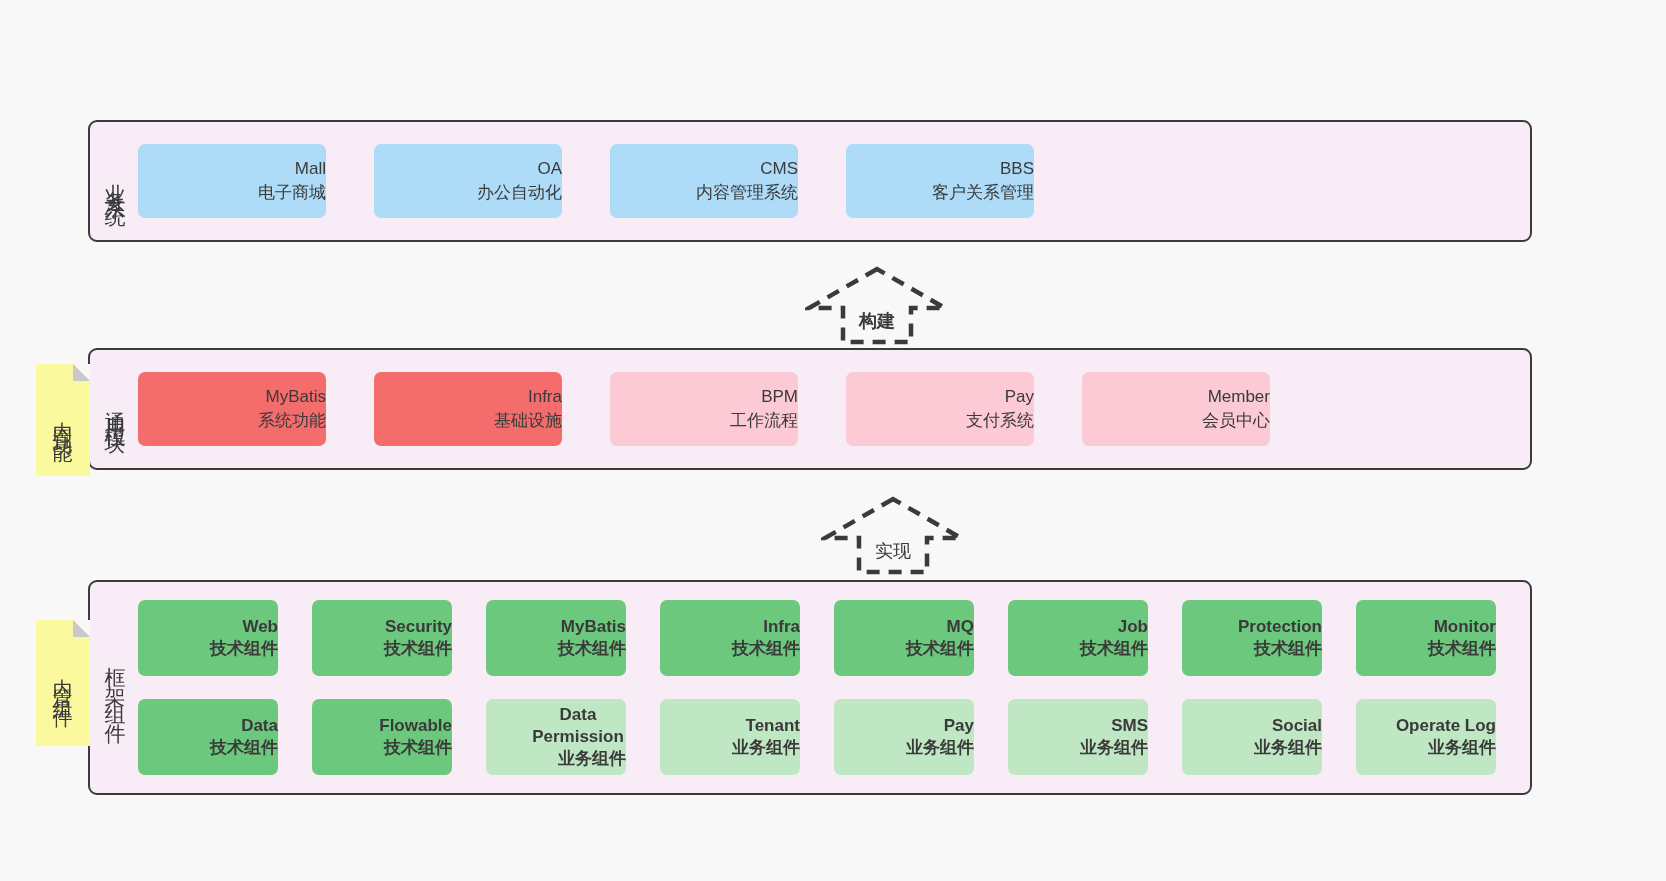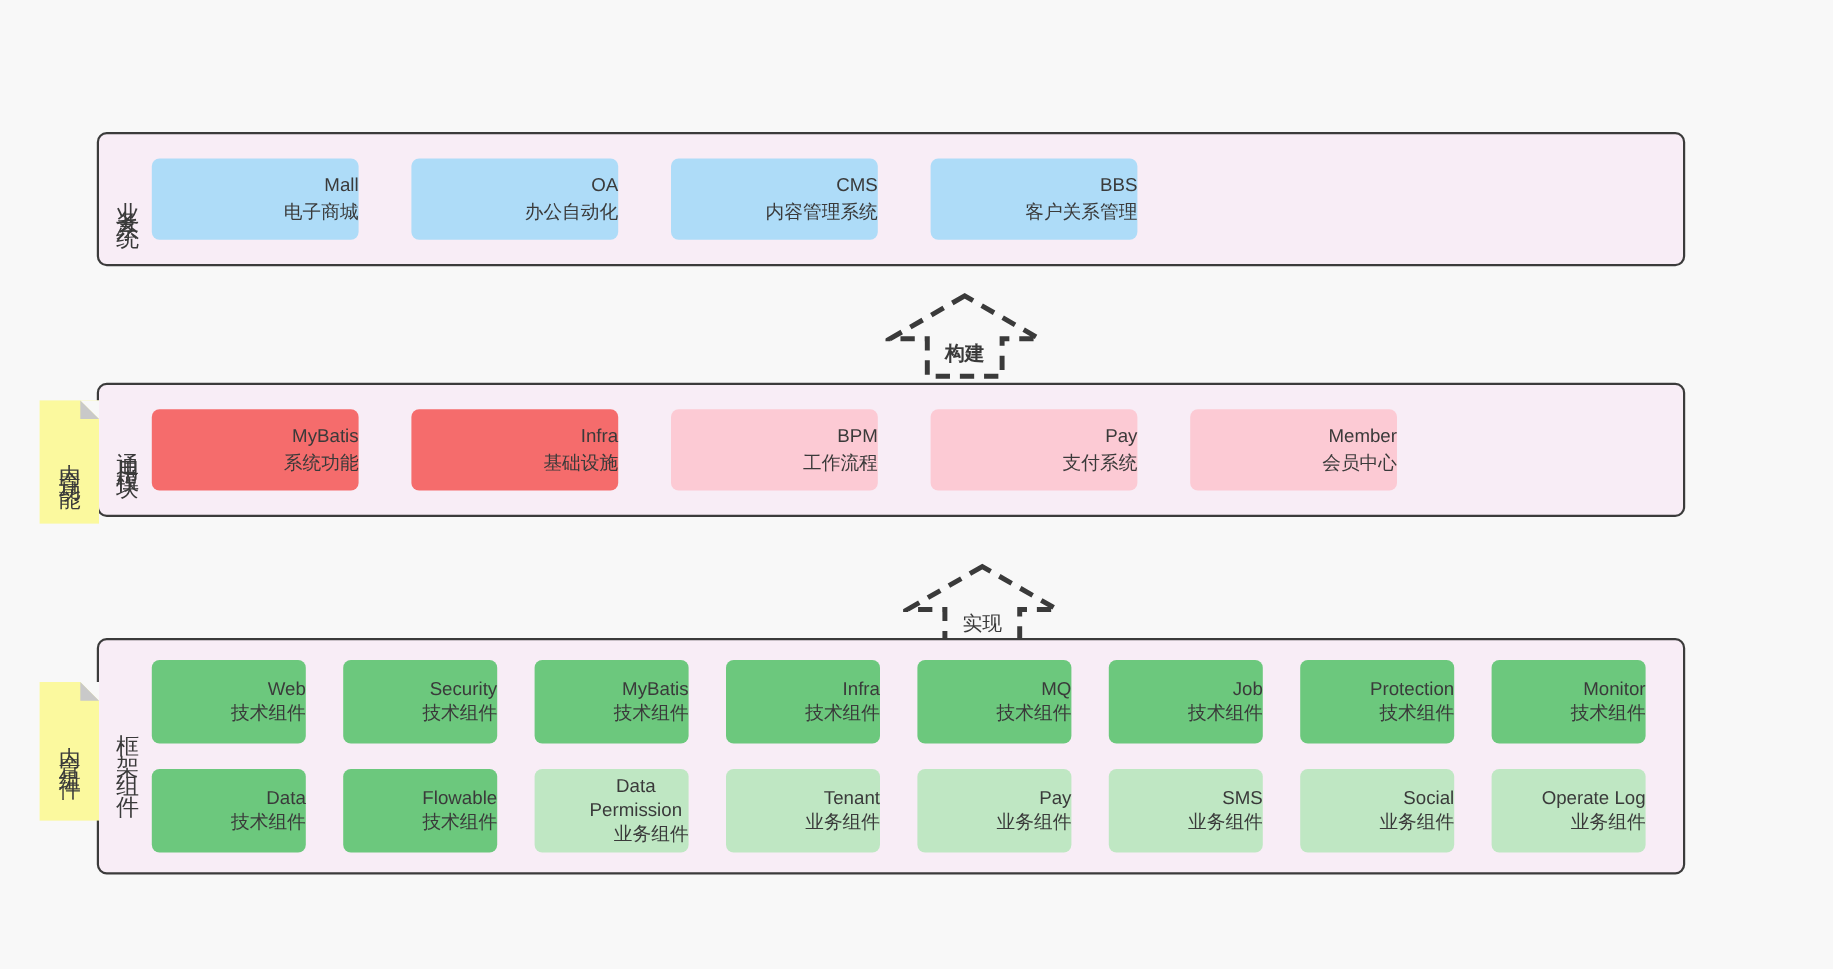--- a/index.html
+++ b/index.html
@@ -38,21 +38,21 @@
   .card .t,.card .s{pointer-events:none;}
   .t.narrow{max-width:96px;}
 
   .blue{background:#aedcf8;}
   .red{background:#f56c6c;}
   .pink{background:#fccad4;padding-left:24px;}
   .green{background:#6cc87d;}
   .lightgreen{background:#bfe7c3;}
 
   
-  .fw-rows{flex:1;display:flex;flex-direction:column;gap:23px;padding-right:16px;}
+  .fw-rows{flex:1;display:flex;flex-direction:column;gap:23px;padding-right:16px;font-weight:bold;}
   .fw-rows .cards{gap:34px;padding-right:0;}
   .fw-rows .card{width:140px;height:76px;line-height:1.3;}
 
   
   .sticky{
     position:absolute;left:36px;width:54px;background:#fbf99e;
     display:flex;align-items:center;justify-content:center;z-index:2;
   }
   #sticky-features{top:364px;height:112px;}
   #sticky-components{top:620px;height:126px;}
@@ -67,21 +67,21 @@
   }
   .sticky::after{ 
     content:"";position:absolute;top:0;right:0;width:0;height:0;
     border-left:17px solid #c9c9c9;border-top:17px solid transparent;
   }
 
   
   .arrow{position:absolute;width:144px;height:80px;z-index:1;}
   .arrow svg{display:block;width:100%;height:100%;}
   #arrow-build{left:805px;top:266px;font-weight:bold;}
-  #arrow-implement{left:821px;top:512px;}
+  #arrow-implement{left:821px;top:496px;}
   .arrow-label{
     position:absolute;left:50%;top:55px;transform:translate(-50%,-50%);
     font-size:18px;color:#3a3a3a;background:#f8f8f8;padding:0 3px;white-space:nowrap;
   }
 </style>
 </head>
 <body>
 
 <div class="canvas">
 

